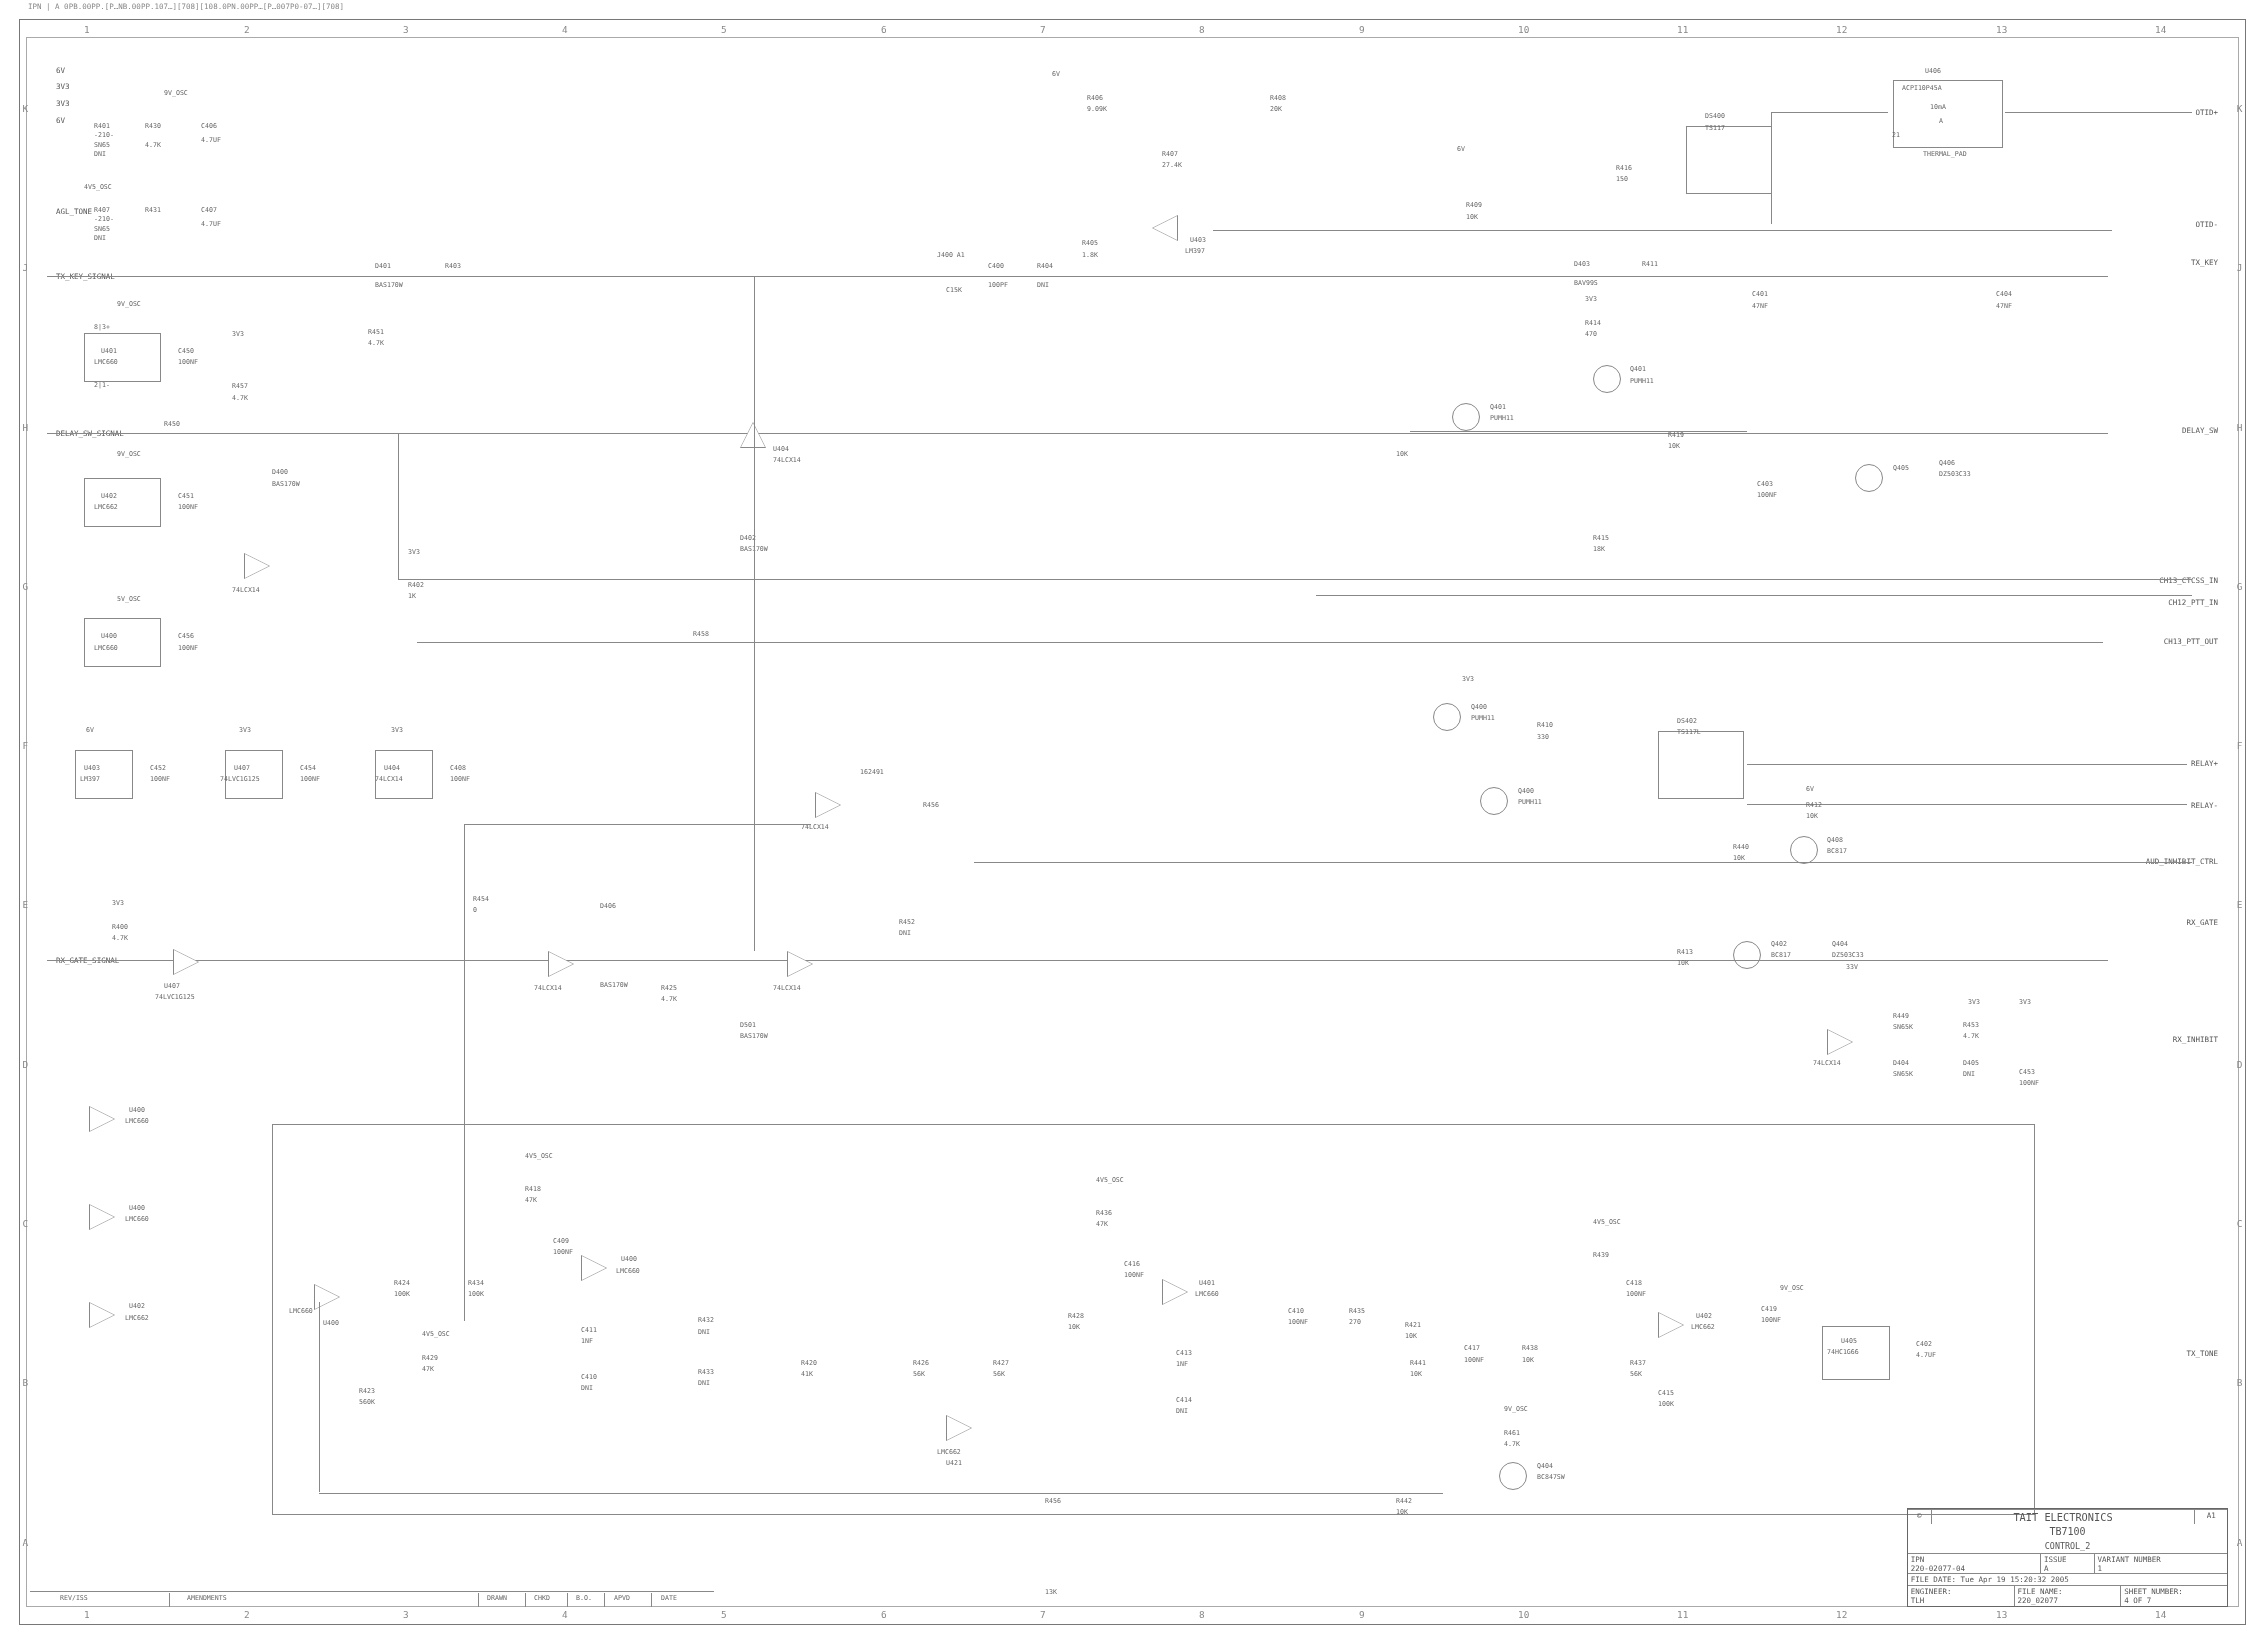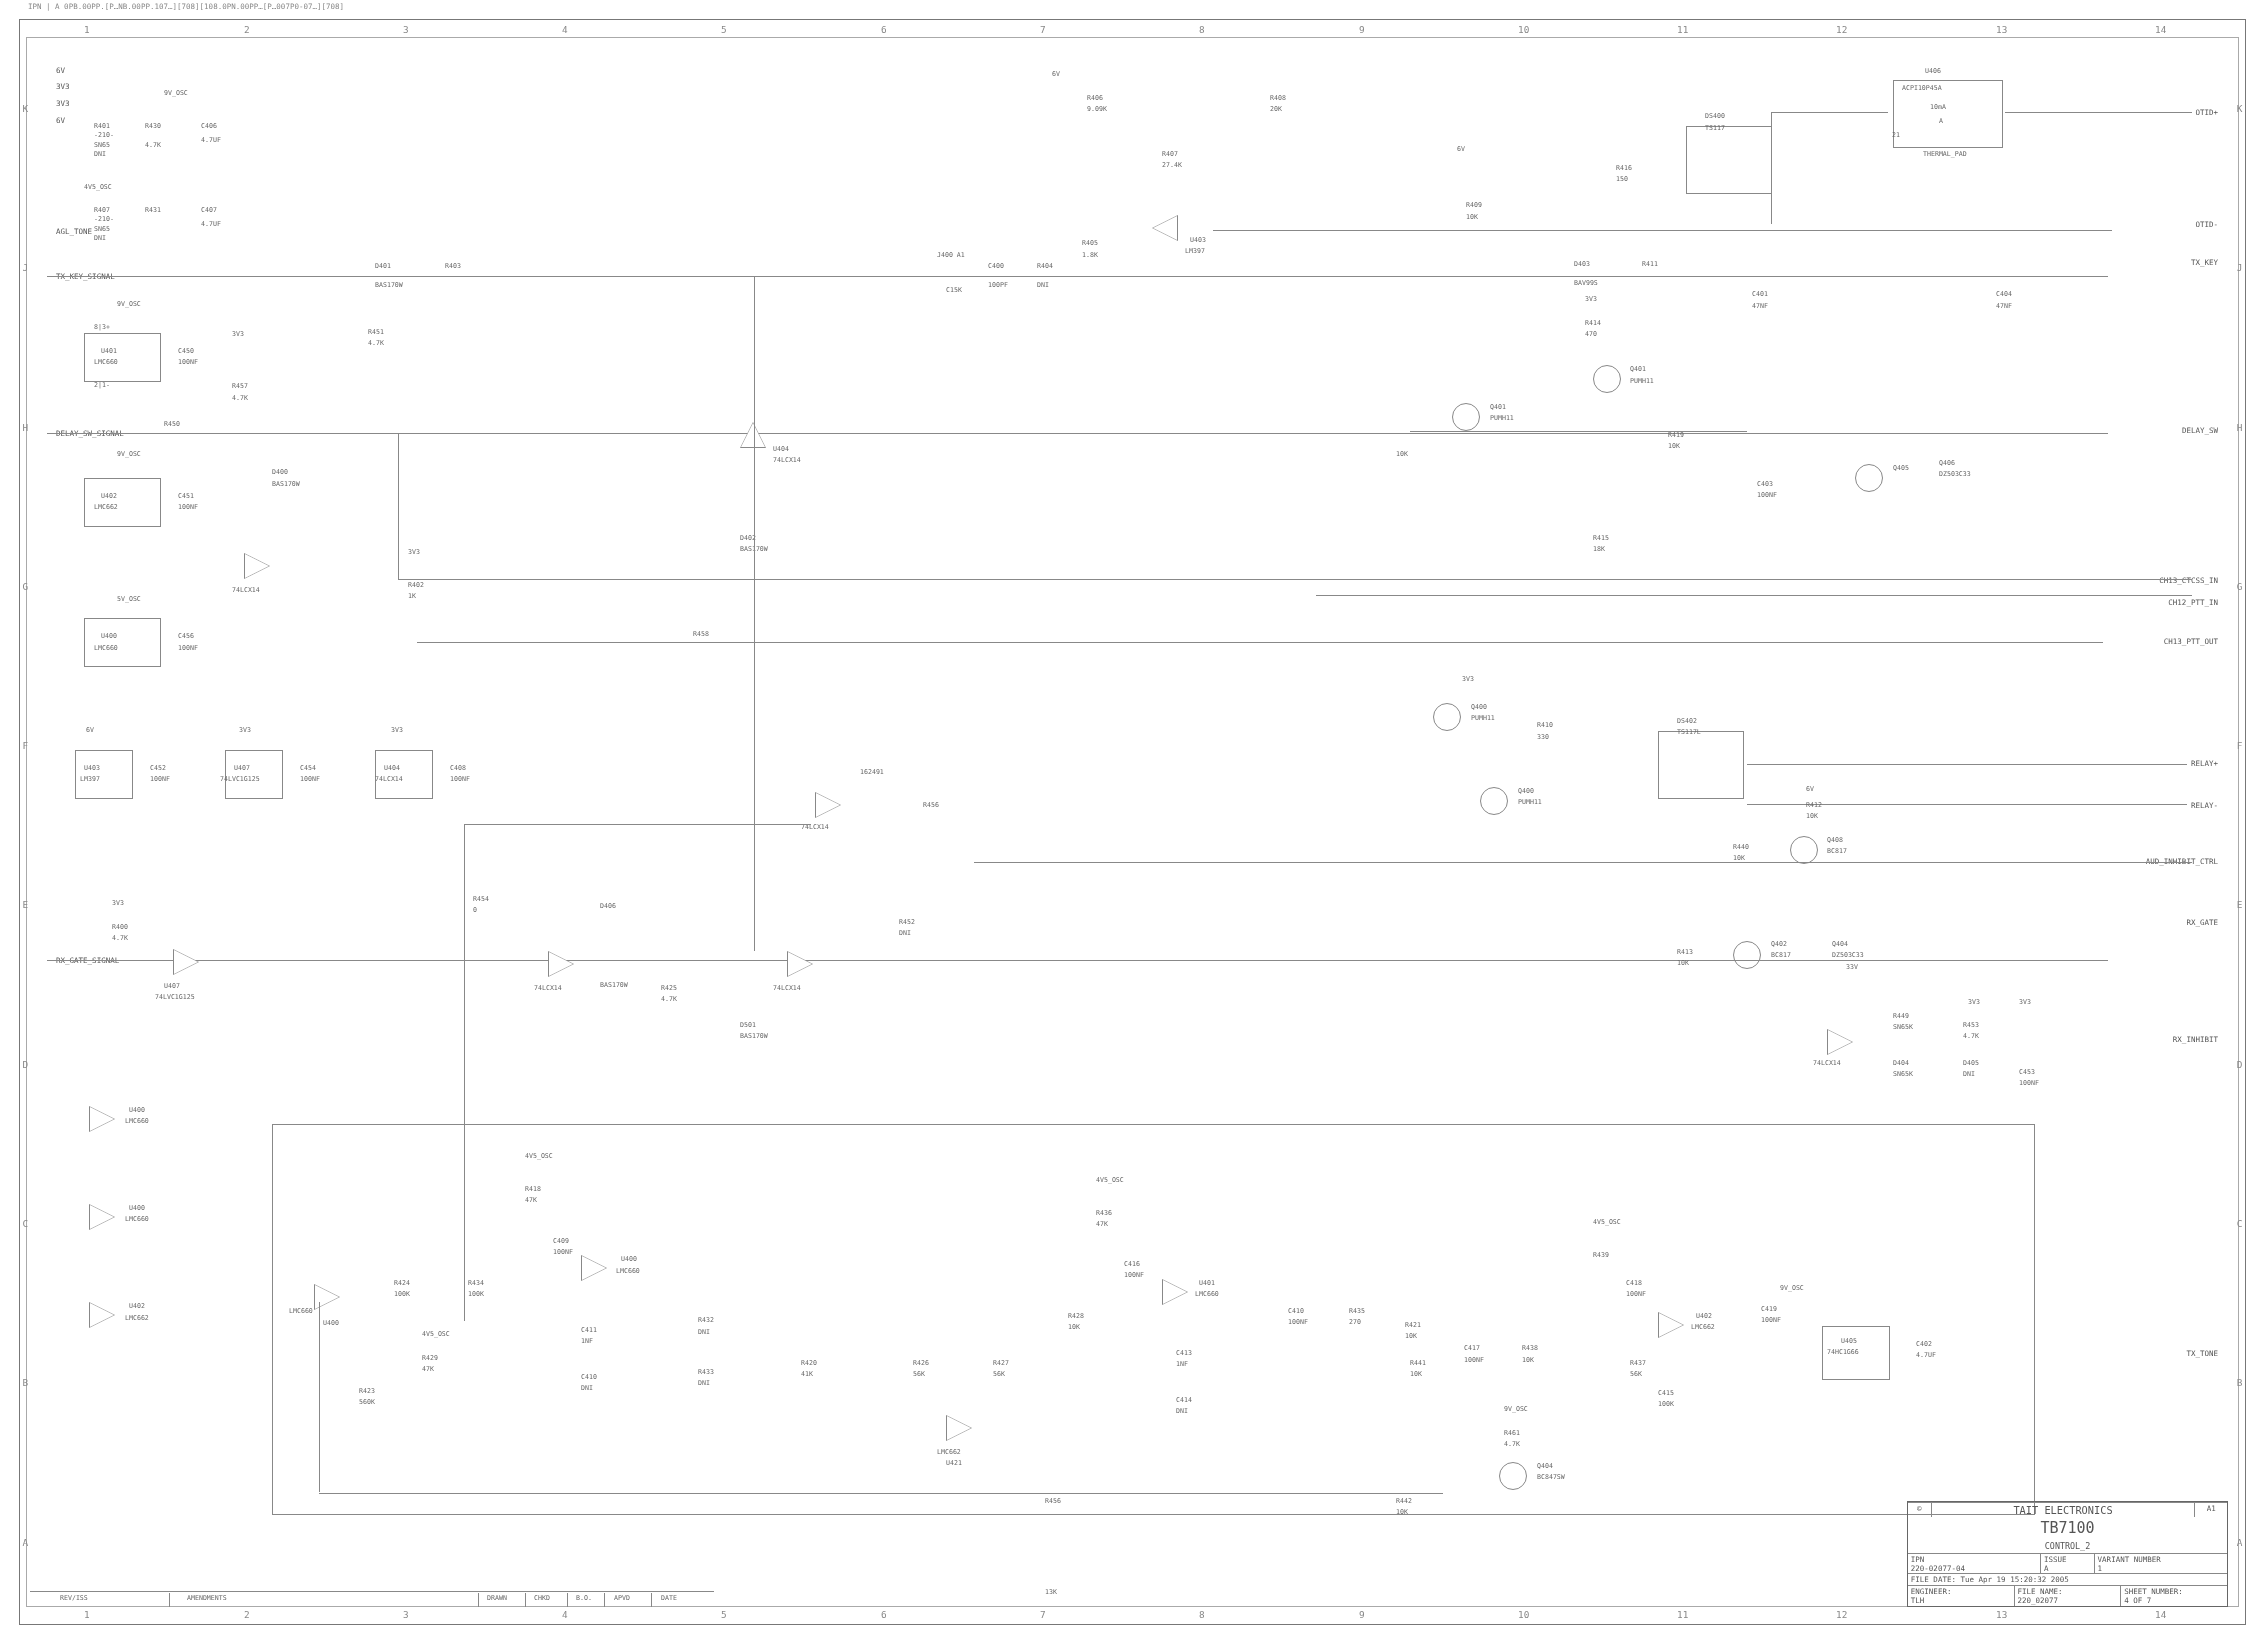--- a/index.html
+++ b/index.html
@@ -16,21 +16,21 @@
 .tri{position:absolute;width:0;height:0}
 .tri.r{border-top:13px solid transparent;border-bottom:13px solid transparent;border-left:26px solid #888}
 .tri.r::after{content:"";position:absolute;left:-25px;top:-12px;border-top:12px solid transparent;border-bottom:12px solid transparent;border-left:24px solid #fff}
 .tri.l{border-top:13px solid transparent;border-bottom:13px solid transparent;border-right:26px solid #888}
 .tri.l::after{content:"";position:absolute;right:-25px;top:-12px;border-top:12px solid transparent;border-bottom:12px solid transparent;border-right:24px solid #fff}
 .circ{position:absolute;border:0.9px solid #888;border-radius:50%}
 .tb{position:absolute;right:37px;bottom:37px;width:319px;border:0.9px solid #666;font-size:7.5px}
 .tb .row{display:flex;border-top:0.9px solid #888}
 .tb .c{border-left:0.9px solid #888;padding:0.9px 2.8px;flex:1}
 .tb .c:first-child{border-left:none}
-.tb .ttl{text-align:center;font-size:15px;padding:1.9px}
+.tb .ttl{text-align:center;font-size:10px;padding:1.9px}
 .port{position:absolute;font-size:7.5px;color:#555}
 </style>
 </head>
 <body>
 
 <div class="page">
   <div class="border"></div>
   <div class="inner"></div>
   <div class="hdr">IPN | A 0PB.00PP.[P…NB.00PP.107…][708][108.0PN.00PP…[P…007P0-07…][708]</div>
 
@@ -100,21 +100,21 @@
   <div class="line lv" style="left:478px;bottom:37px;height:14px"></div>
   <div class="line lv" style="left:525px;bottom:37px;height:14px"></div>
   <div class="line lv" style="left:567px;bottom:37px;height:14px"></div>
   <div class="line lv" style="left:604px;bottom:37px;height:14px"></div>
   <div class="line lv" style="left:651px;bottom:37px;height:14px"></div>
 
   <div class="port" style="left:56px;top:66px">6V</div>
   <div class="port" style="left:56px;top:82px">3V3</div>
   <div class="port" style="left:56px;top:99px">3V3</div>
   <div class="port" style="left:56px;top:116px">6V</div>
-  <div class="port" style="left:56px;top:227px">AGL_TONE</div>
+  <div class="port" style="left:56px;top:207px">AGL_TONE</div>
   <div class="port" style="left:56px;top:272px">TX_KEY_SIGNAL</div>
   <div class="port" style="left:56px;top:429px">DELAY_SW_SIGNAL</div>
   <div class="port" style="left:56px;top:956px">RX_GATE_SIGNAL</div>
 
   <div class="port" style="right:47px;top:108px">OTID+</div>
   <div class="port" style="right:47px;top:220px">OTID-</div>
   <div class="port" style="right:47px;top:258px">TX_KEY</div>
   <div class="port" style="right:47px;top:426px">DELAY_SW</div>
   <div class="port" style="right:47px;top:576px">CH13_CTCSS_IN</div>
   <div class="port" style="right:47px;top:598px">CH12_PTT_IN</div>

